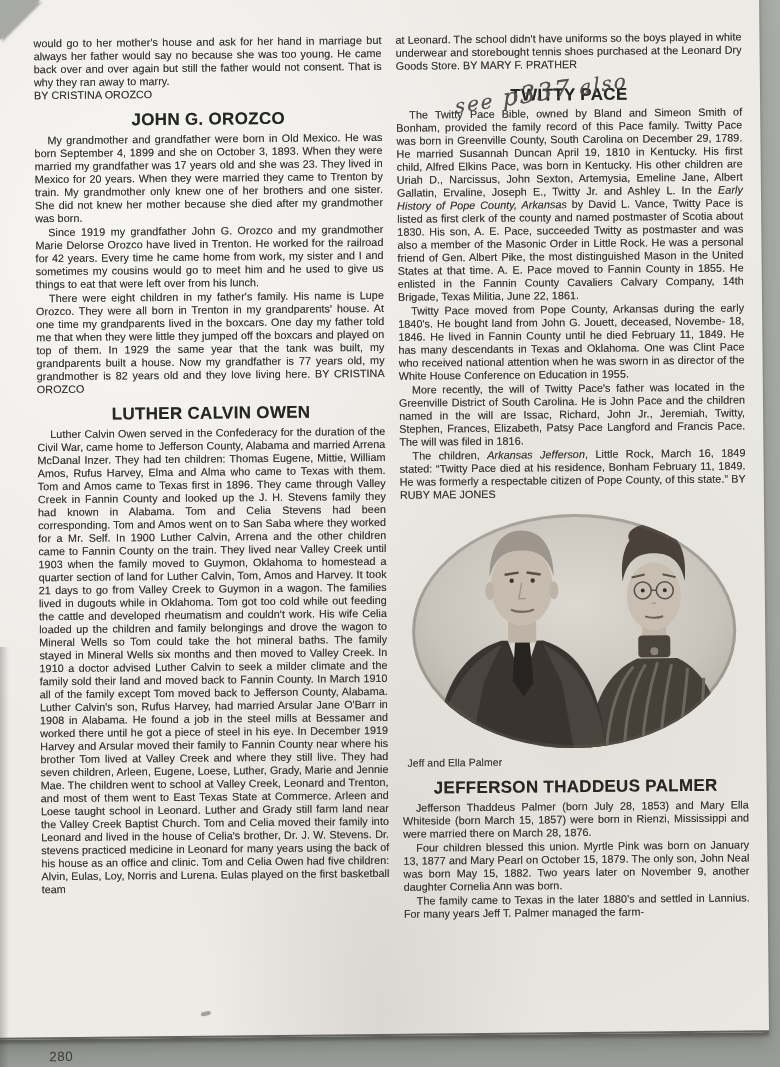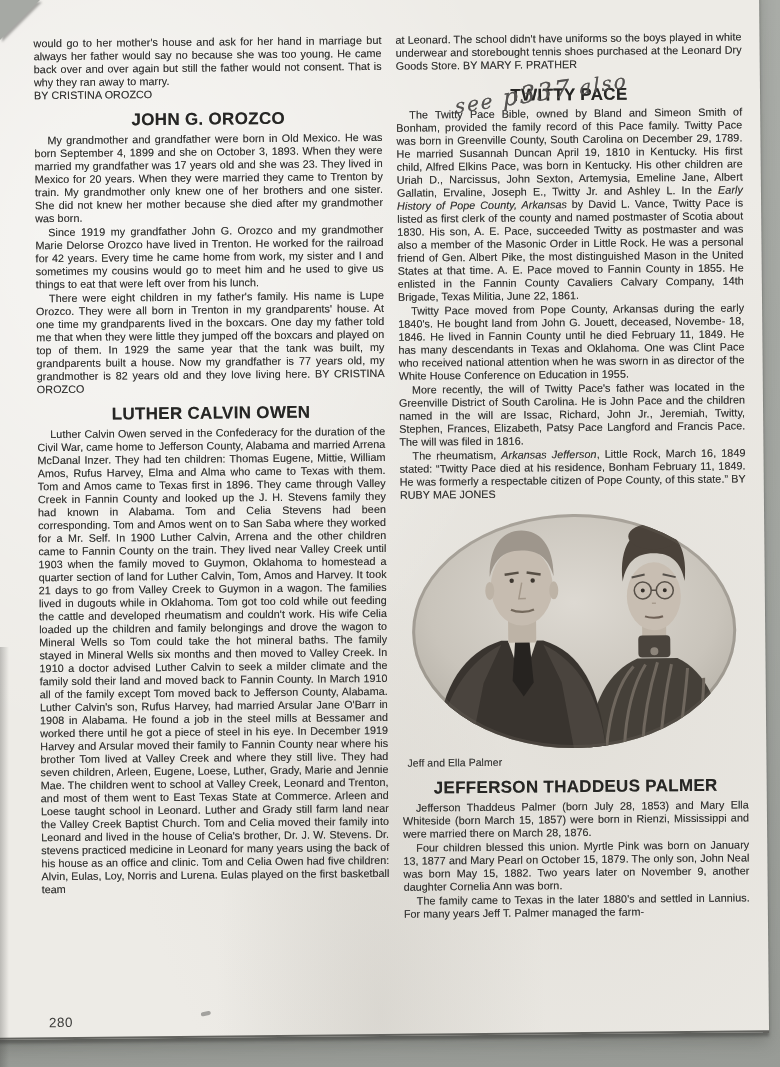--- a/index.html
+++ b/index.html
@@ -49,21 +49,21 @@
   .note {
     position:absolute; top:54px; left:58px;
     font-family:"DejaVu Serif", serif; font-style:italic;
     font-size:20px; color:#555351; letter-spacing:2px;
     transform: rotate(-8deg) skewX(-6deg); white-space:nowrap;
   }
   .note b { font-size:24px; font-weight:normal; }
   .photo-block { margin:12px 0 2px 0; text-align:center; }
   .photo-block svg { display:block; margin:0 auto; }
   .caption { font-size:10.5px; text-align:left; text-indent:0; margin:5px 0 0 5px; color:#3a3a38; }
-  .pageno { position:absolute; left:56px; top:1028px; font-size:13.5px; color:#3c3c3a; letter-spacing:0.5px; }
+  .pageno { position:absolute; left:56px; top:1062px; font-size:13.5px; color:#3c3c3a; letter-spacing:0.5px; }
   .it { font-style:italic; }
   .smudge { position:absolute; left:208px; top:1026px; width:10px; height:4px; background:rgba(90,90,88,0.5); border-radius:2px; transform:rotate(-12deg); }
 </style>
 </head>
 <body>
 
 <div class="scan-bg">
   <div class="page">
 
     <div class="col col-left">
@@ -80,21 +80,21 @@
 
     <div class="col col-right">
       <p class="cont">at Leonard. The school didn't have uniforms so the boys played in white underwear and storebought tennis shoes purchased at the Leonard Dry Goods Store.  BY MARY F. PRATHER</p>
 
       <div class="note"><span>see </span><b>p337</b><span> also</span></div>
 
       <h2 class="twitty">TWITTY PACE</h2>
       <p><span>The Twitty Pace Bible, owned by Bland and Simeon Smith of Bonham, provided the family record of this Pace family. Twitty Pace was born in Greenville County, South Carolina on December 29, 1789. He married Susannah Duncan April 19, 1810 in Kentucky. His first child, Alfred Elkins Pace, was born in Kentucky. His other children are Uriah D., Narcissus, John Sexton, Artemysia, Emeline Jane, Albert Gallatin, Ervaline, Joseph E., Twitty Jr. and Ashley L. In the </span><span class="it">Early History of Pope County, Arkansas</span><span> by David L. Vance, Twitty Pace is listed as first clerk of the county and named postmaster of Scotia about 1830. His son, A. E. Pace, succeeded Twitty as postmaster and was also a member of the Masonic Order in Little Rock. He was a personal friend of Gen. Albert Pike, the most distinguished Mason in the United States at that time. A. E. Pace moved to Fannin County in 1855. He enlisted in the Fannin County Cavaliers Calvary Company, 14th Brigade, Texas Militia, June 22, 1861.</span></p>
       <p>Twitty Pace moved from Pope County, Arkansas during the early 1840's. He bought land from John G. Jouett, deceased, Novembe- 18, 1846. He lived in Fannin County until he died February 11, 1849. He has many descendants in Texas and Oklahoma. One was Clint Pace who received national attention when he was sworn in as director of the White House Conference on Education in 1955.</p>
       <p>More recently, the will of Twitty Pace's father was located in the Greenville District of South Carolina. He is John Pace and the children named in the will are Issac, Richard, John Jr., Jeremiah, Twitty, Stephen, Frances, Elizabeth, Patsy Pace Langford and Francis Pace. The will was filed in 1816.</p>
-      <p><span>The rheumatism, </span><span class="it">Arkansas Jefferson</span><span>, Little Rock, March 16, 1849 stated: “Twitty Pace died at his residence, Bonham February 11, 1849. He was formerly a respectable citizen of Pope County, of this state.”  BY RUBY MAE JONES</span></p>
+      <p><span>The children, </span><span class="it">Arkansas Jefferson</span><span>, Little Rock, March 16, 1849 stated: “Twitty Pace died at his residence, Bonham February 11, 1849. He was formerly a respectable citizen of Pope County, of this state.”  BY RUBY MAE JONES</span></p>
 
       <div class="photo-block">
         <svg width="330" height="238" viewBox="0 0 330 238">
           <defs>
             <clipPath id="ovalClip">
                 <ellipse cx="165" cy="119" rx="162" ry="117"></ellipse>
               </clipPath>
             <radialGradient id="bgGrad" cx="50%" cy="38%" r="80%">
               <stop offset="0%" stop-color="#ddd9d2"></stop>
               <stop offset="55%" stop-color="#c9c4bb"></stop>

